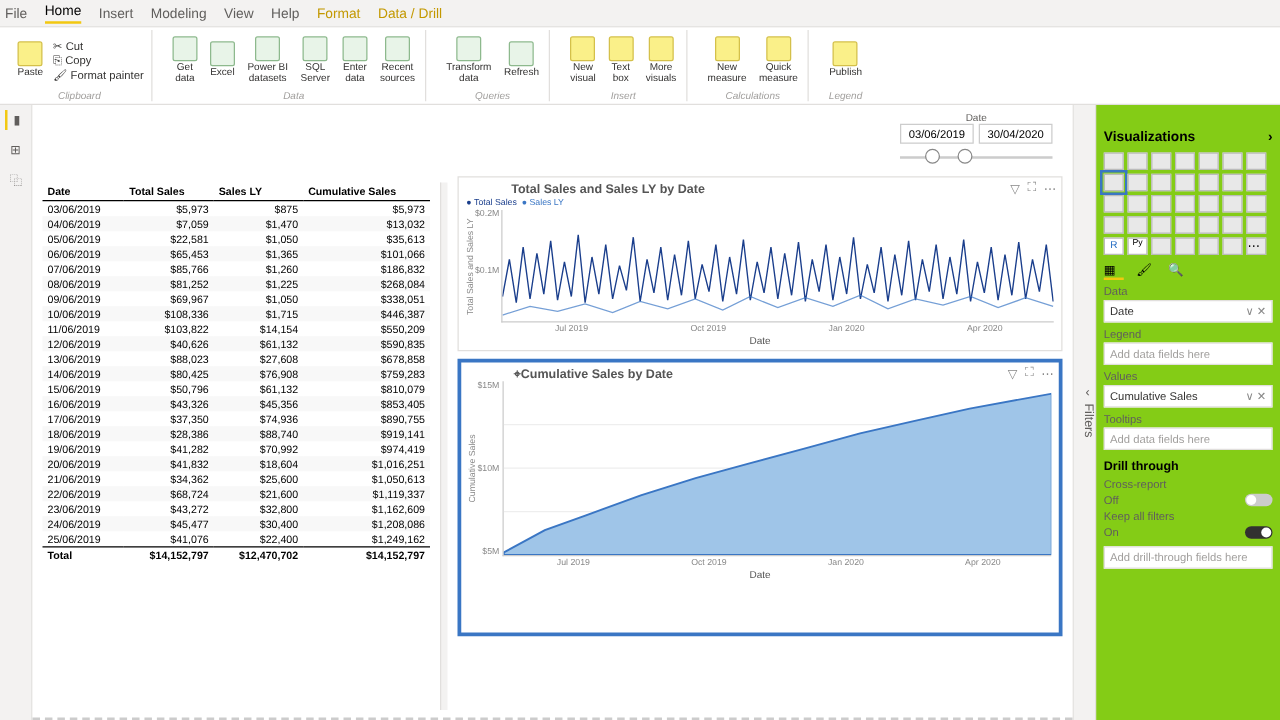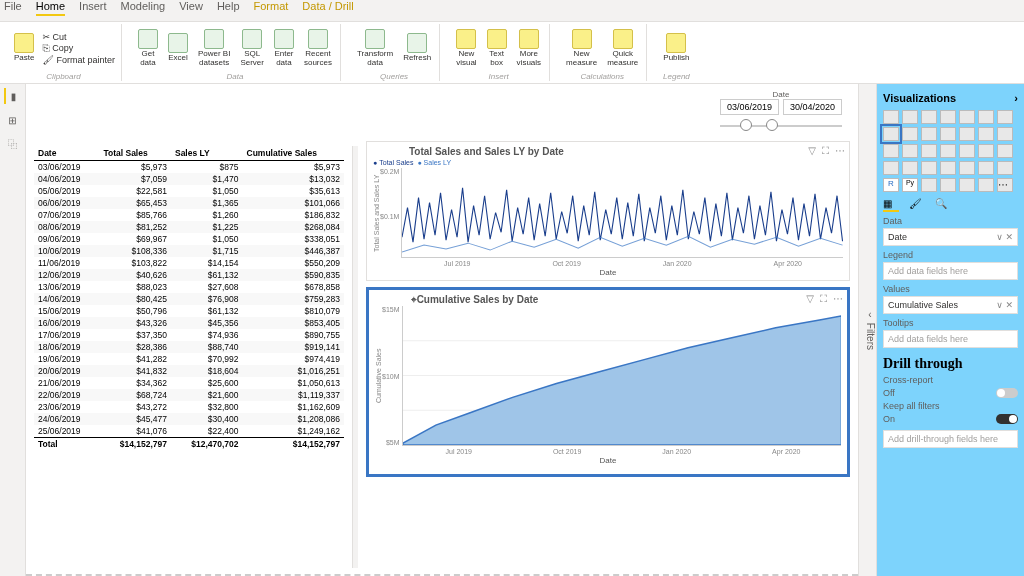--- a/index.html
+++ b/index.html
@@ -1,19 +1,19 @@
 <!DOCTYPE html>
 <html><head>
 <meta charset="utf-8">
 <style>
 * { box-sizing: border-box; margin: 0; padding: 0; font-family: 'Segoe UI', Arial, sans-serif; }
 body { background: #f3f2f1; width: 1024px; height: 576px; overflow: hidden; font-size: 10px; }
 
 
-.menubar { display: flex; background: #f3f2f1; border-bottom: 1px solid #e1dfdd; height: 22px; align-items: flex-start; padding: 0 4px; gap: 14px; }
+.menubar { display: flex; background: #f3f2f1; border-bottom: 1px solid #e1dfdd; height: 22px; align-items: center; padding: 0 4px; gap: 14px; }
 .menubar span { font-size: 11px; color: #605e5c; cursor: pointer; }
 .menubar .active { color: #000; border-bottom: 2px solid #f2c811; padding-bottom: 2px; }
 .menubar .highlight { color: #c39800; }
 
 
 .ribbon { display: flex; background: #fff; border-bottom: 1px solid #e1dfdd; height: 62px; padding: 2px 6px; gap: 8px; }
 .rgroup { display: flex; flex-direction: column; align-items: center; border-right: 1px solid #e1dfdd; padding: 0 6px; }
 .rgroup:last-child { border-right: none; }
 .rgroup .row { display: flex; gap: 6px; flex: 1; align-items: center; }
 .rgroup .lbl { font-size: 8px; color: #a19f9d; margin-top: auto; font-style: italic; }
@@ -62,33 +62,33 @@
 .chartv .legend { font-size: 7px; color: #555; margin: 2px 0; }
 .chartv .legend span::before { content: '●'; margin-right: 2px; }
 .chartbody { display: flex; height: 90px; }
 .ylabels { display: flex; flex-direction: column; justify-content: space-between; font-size: 7px; color: #888; text-align: right; padding-right: 2px; }
 .axtitle { writing-mode: vertical-rl; transform: rotate(180deg); font-size: 7px; color: #888; text-align: center; }
 .plotarea { flex: 1; position: relative; border-left: 1px solid #ccc; border-bottom: 1px solid #ccc; }
 .xlabels { display: flex; justify-content: space-around; font-size: 7px; color: #888; margin-left: 30px; margin-top: 2px; }
 .xtitle { text-align: center; font-size: 8px; color: #555; margin-top: 1px; }
 
 
-.vizpane { width: 148px; border-left: 1px solid #e1dfdd; background: #7dd3fc; padding: 8px 6px; font-size: 10px; overflow: hidden; }
+.vizpane { width: 148px; border-left: 1px solid #e1dfdd; background: #84cc16; padding: 20px 6px; font-size: 10px; overflow: hidden; }
 .vizpane h4 { font-size: 11px; font-weight: 600; display: flex; justify-content: space-between; align-items: center; }
 .viztypes { display: grid; grid-template-columns: repeat(7, 16px); gap: 3px; margin: 6px 0; }
 .viztypes div { width: 16px; height: 14px; background: #e8e8e8; border: 1px solid #bbb; cursor: pointer; }
 .viztypes div.sel { outline: 2px solid #3a76c4; outline-offset: 1px; }
 .fieldtabs { display: flex; gap: 10px; margin: 4px 0; }
 .fieldtabs div { width: 16px; height: 14px; border-bottom: 2px solid transparent; cursor: pointer; }
 .fieldtabs .ac { border-bottom-color: #f2c811; }
 .well-label { font-size: 9px; color: #605e5c; margin-top: 4px; }
 .well { background: #fff; border: 1px solid #e1dfdd; padding: 3px 4px; font-size: 9px; color: #323130; display: flex; justify-content: space-between; margin-top: 2px; }
 .well.empty { color: #a19f9d; }
 .well .x { cursor: pointer; color: #888; }
-.section { font-size: 14px; font-weight: 600; margin-top: 8px; font-family: Liberation Serif, serif; }
+.section { font-size: 10px; font-weight: 600; margin-top: 8px; }
 .toggle-row { display: flex; justify-content: space-between; align-items: center; font-size: 9px; margin-top: 3px; color: #605e5c; }
 .toggle { width: 22px; height: 10px; background: #ccc; border-radius: 5px; position: relative; cursor: pointer; }
 .toggle::after { content: ''; position: absolute; width: 8px; height: 8px; background: #fff; border-radius: 50%; top: 1px; left: 1px; }
 .toggle.on { background: #323130; }
 .toggle.on::after { left: 13px; }
 </style>
 </head>
 <body>
 
 <div class="menubar">
@@ -423,21 +423,21 @@
         </div>
         <div class="xlabels">
           <span>Jul 2019</span>
             <span>Oct 2019</span>
             <span>Jan 2020</span>
             <span>Apr 2020</span>
         </div>
         <div class="xtitle">Date</div>
       </div>
 
-      <div class="chartv selected" style="height:190px">
+      <div class="chartv selected" style="height:222px">
         <div class="ctitle"><span style="font-family:monospace">⌖</span><span>Cumulative Sales by Date</span></div>
         <div class="cicons">
           <span>▽</span>
           <span>⛶</span>
           <span>⋯</span>
         </div>
         <div class="chartbody" style="height:140px">
           <div class="axtitle">Cumulative Sales</div>
           <div class="ylabels">
             <span>$15M</span>

